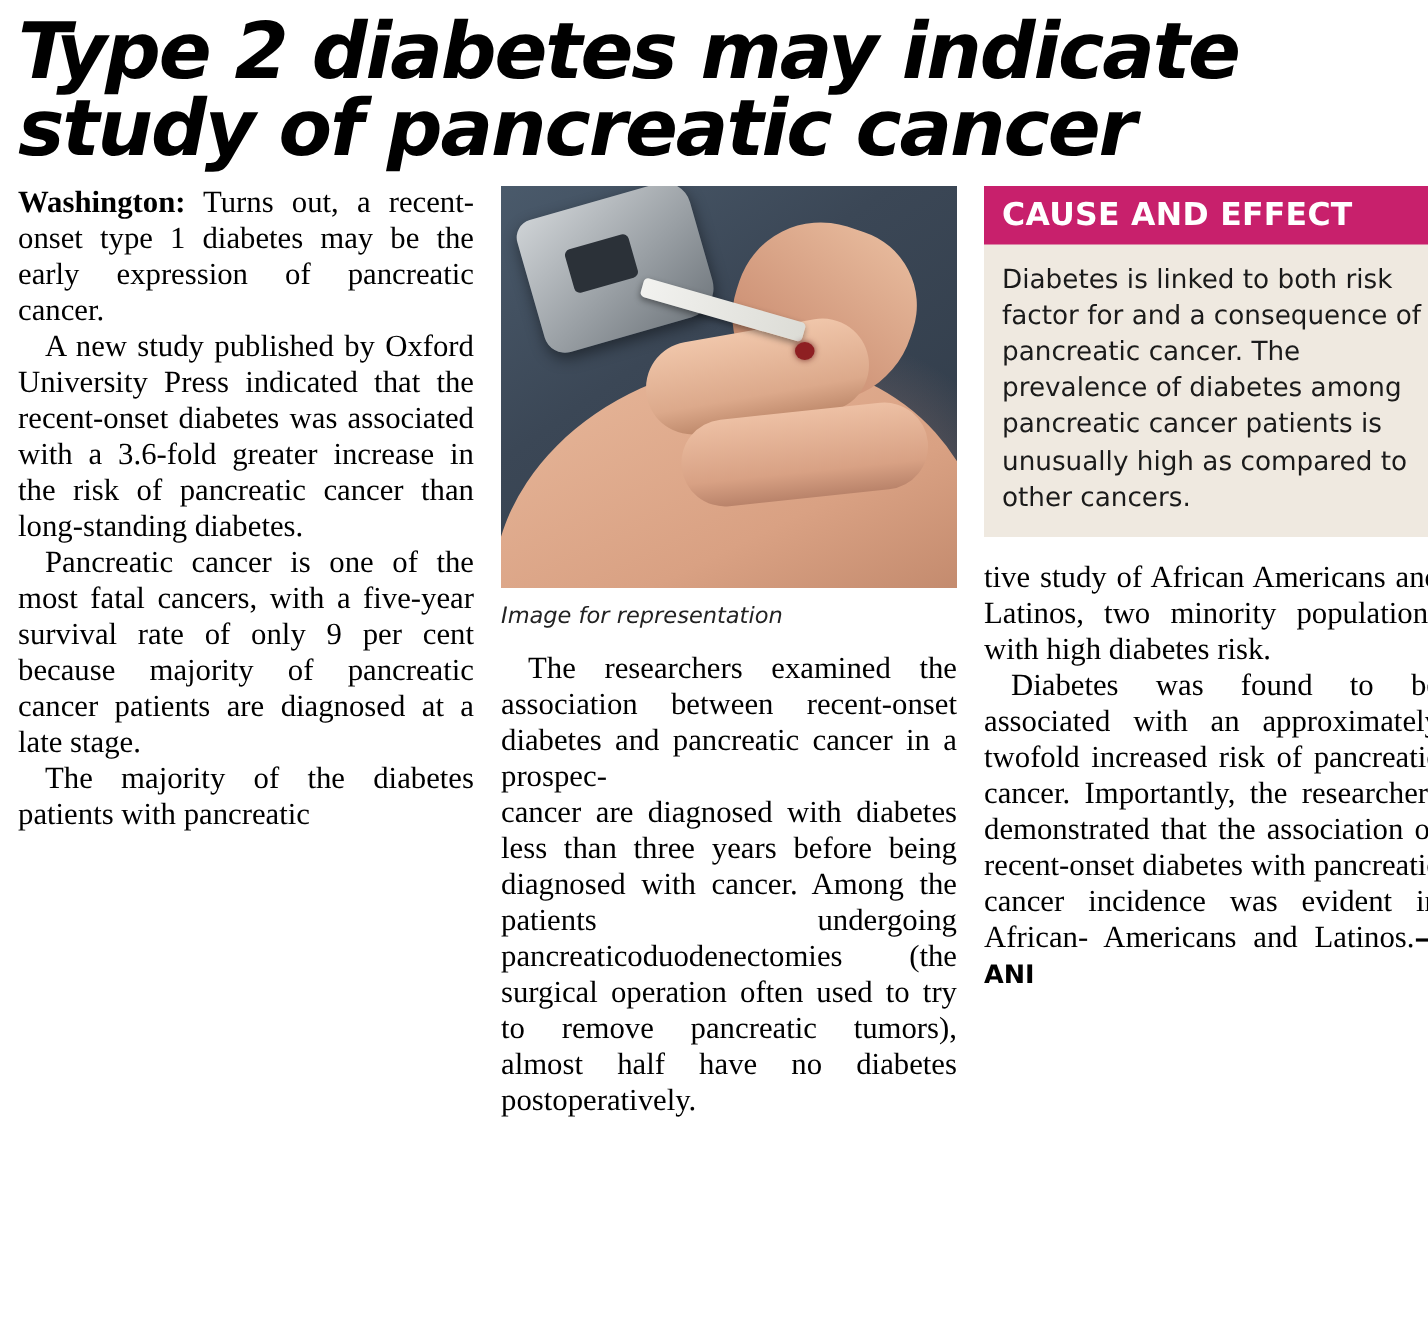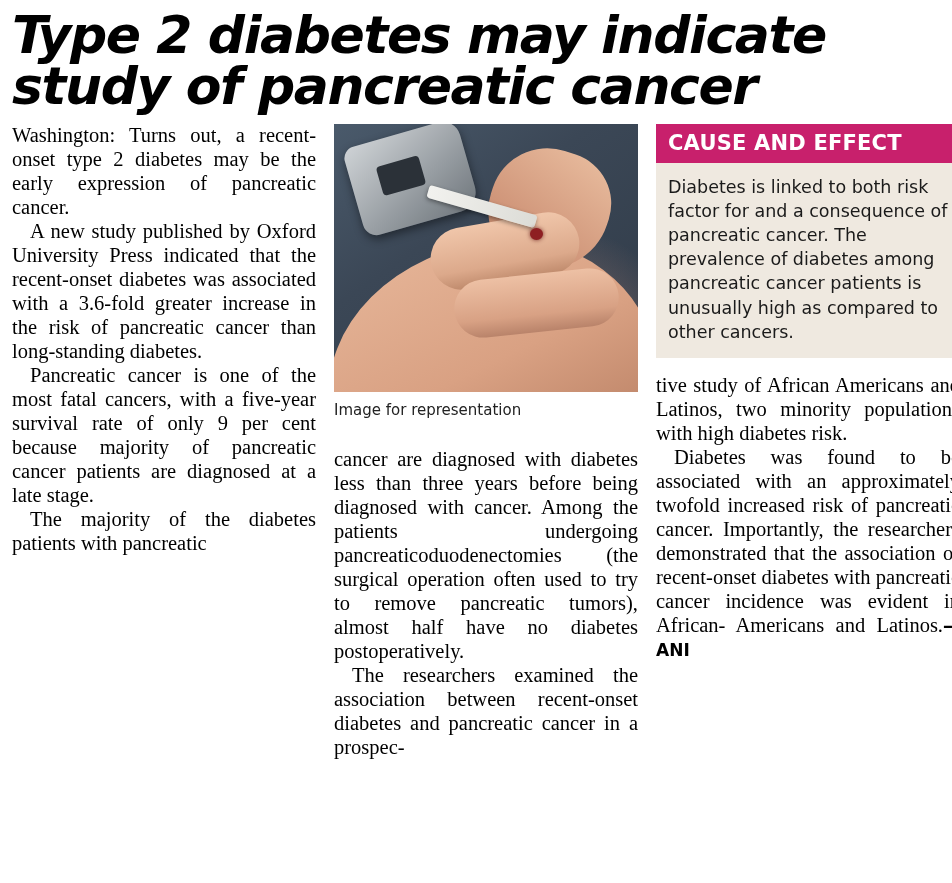--- a/index.html
+++ b/index.html
@@ -54,21 +54,21 @@
     line-height: 1.17;
     text-align: justify;
     text-indent: 18px;
     hyphens: auto;
     -webkit-hyphens: auto;
   }
   p.body.first {
     text-indent: 0;
   }
   .dateline {
-    font-weight: normal;
+    font-weight: bold;
   }
 
   
   .photo {
     width: 304px;
     height: 268px;
     position: relative;
     overflow: hidden;
     background: #3c4a5a;
   }
@@ -158,22 +158,23 @@
     width: 13px;
     height: 12px;
     background: #8e1f22;
     border-radius: 50%;
     box-shadow: 0 0 4px rgba(90,10,12,0.8);
   }
   .caption {
     font-family: "DejaVu Sans", sans-serif;
     font-size: 15px;
     line-height: 1.2;
-    margin: 9px 0 29px 0;
+    margin: 9px 0 16px 0;
     color: #222;
+    font-style: italic;
   }
 
   
   .factbox {
     width: 304px;
     background: #efe9e0;
     margin-bottom: 16px;
   }
   .factbox .fb-head {
     background: #c8206c;
@@ -205,43 +206,43 @@
 <div class="page">
 
   <h1 class="headline">
     <span class="line">Type 2 diabetes may indicate</span>
     <span class="line">study of pancreatic cancer</span>
   </h1>
 
   <div class="cols">
 
     <div class="col">
-      <p class="body first"><span class="dateline">Washington:</span><span> Turns out, a recent-onset type 2 diabetes may be the early expression of pancreatic cancer.</span></p>
+      <p class="body first"><span class="dateline">Washington:</span><span> Turns out, a recent-onset type 1 diabetes may be the early expression of pancreatic cancer.</span></p>
       <p class="body">A new study published by Oxford University Press indicated that the recent-onset diabetes was associated with a 3.6-fold greater increase in the risk of pancreatic cancer than long-standing diabetes.</p>
       <p class="body">Pancreatic cancer is one of the most fatal cancers, with a five-year survival rate of only 9 per cent because majority of pancreatic cancer patients are diagnosed at a late stage.</p>
       <p class="body">The majority of the diabetes patients with pancreatic</p>
     </div>
 
     <div class="col">
       <div class="photo">
         <div class="bg"></div>
         <div class="hand-lower"></div>
         <div class="thumb"></div>
         <div class="finger1"></div>
         <div class="finger2"></div>
         <div class="device">
           <div class="screen"></div>
         </div>
         <div class="strip"></div>
         <div class="blood"></div>
       </div>
       <div class="caption">Image for representation</div>
 
+      <p class="body">The researchers examined the association between recent-onset diabetes and pancreatic cancer in a prospec-</p>
       <p class="body first">cancer are diagnosed with diabetes less than three years before being diagnosed with cancer. Among the patients undergoing pancreaticoduodenectomies (the surgical operation often used to try to remove pancreatic tumors), almost half have no diabetes postoperatively.</p>
-      <p class="body">The researchers examined the association between recent-onset diabetes and pancreatic cancer in a prospec-</p>
     </div>
 
     <div class="col">
       <div class="factbox">
         <div class="fb-head">CAUSE AND EFFECT</div>
         <div class="fb-body">Diabetes is linked to both risk factor for and a consequence of pancreatic cancer. The prevalence of diabetes among pancreatic cancer patients is unusually high as compared to other cancers.</div>
       </div>
 
       <p class="body first">tive study of African Americans and Latinos, two minority populations with high diabetes risk.</p>
       <p class="body"><span>Diabetes was found to be associated with an approximately twofold increased risk of pancreatic cancer. Importantly, the researchers demonstrated that the association of recent-onset diabetes with pancreatic cancer incidence was evident in African- Americans and Latinos.</span><span class="endmark">—ANI</span></p>

